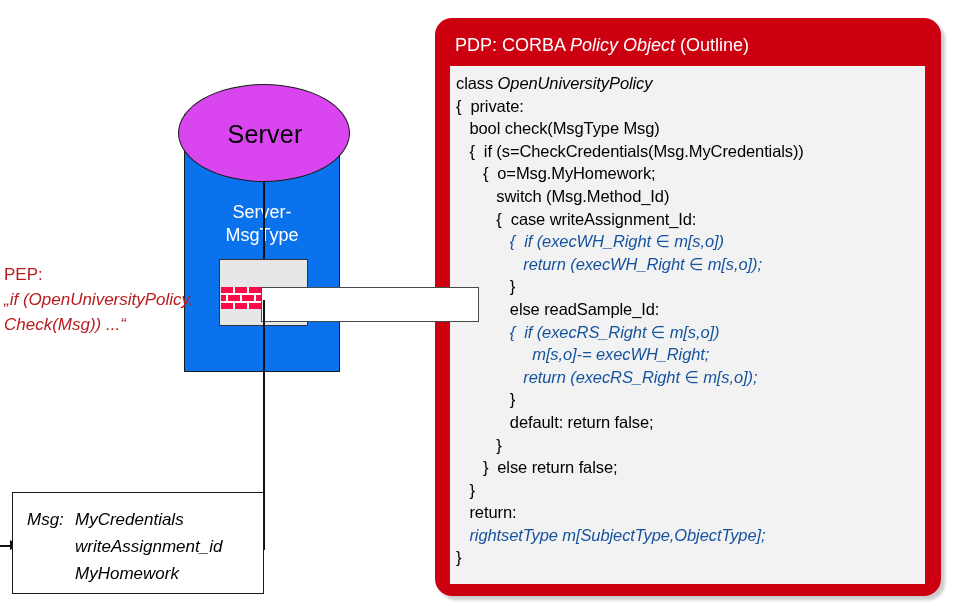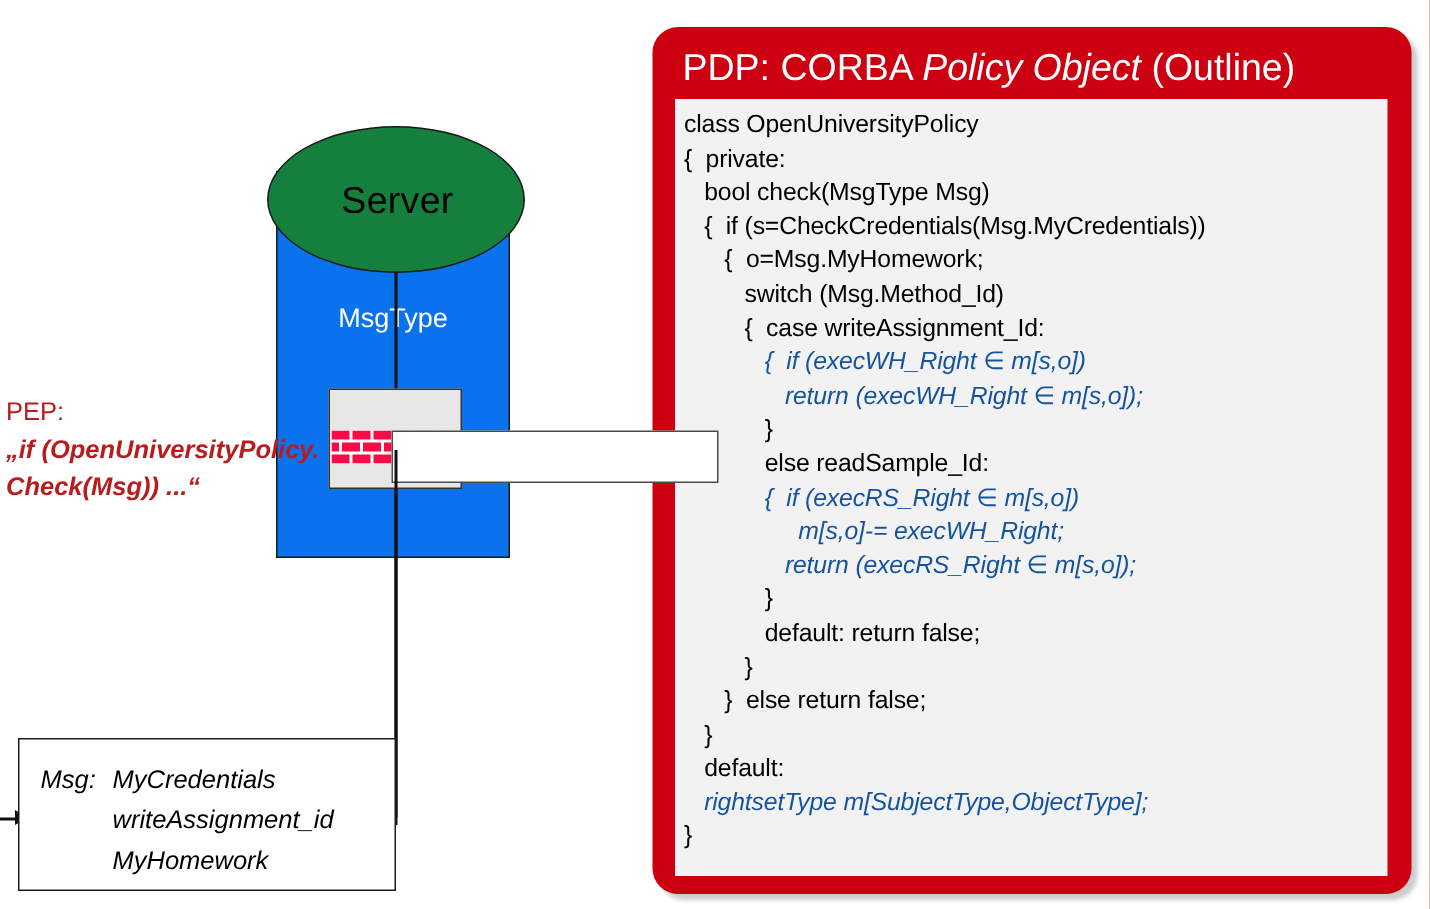--- a/index.html
+++ b/index.html
@@ -10,21 +10,21 @@
   }
   #stage{position:absolute;left:0;top:0;width:953px;height:606px;}
 
   
   .server-body{
     position:absolute;left:184px;top:114px;width:156px;height:258px;
     background:#0B72ED;border:1px solid #1a1a1a;box-sizing:border-box;
   }
   .server-cap{
     position:absolute;left:178px;top:84px;width:172px;height:98px;
-    background:#15803d;border:1px solid #1a1a1a;border-radius:50%/50%;
+    background:#d946ef;border:1px solid #1a1a1a;border-radius:50%/50%;
     box-sizing:border-box;
   }
   .server-cap-label{
     position:absolute;left:0;top:0;width:172px;height:98px;
     display:flex;align-items:center;justify-content:center;
     font-size:25px;color:#000;letter-spacing:.2px;
   }
   .skeleton-label{
     position:absolute;left:184px;top:201px;width:156px;
     text-align:center;color:#ffffff;font-size:18px;line-height:23px;
@@ -63,21 +63,21 @@
   .conn-band{
     position:absolute;left:261px;top:287px;width:218px;height:35px;
     background:#ffffff;border:1.3px solid #4a4a4a;box-sizing:border-box;
   }
 
   
   .pep-block{
     position:absolute;left:4px;top:262px;width:230px;
     font-size:17px;line-height:25px;color:#b91c1c;
   }
-  .pep-block .ital{font-style:italic;font-weight:bold;}
+  .pep-block .ital{font-style:italic;}
 
   
   .msg-box{
     position:absolute;left:12px;top:492px;width:252px;height:102px;
     background:#ffffff;border:1.5px solid #1a1a1a;box-sizing:border-box;
   }
   .msg-inner{
     position:absolute;left:14px;top:13px;font-style:italic;font-size:17px;
     line-height:27px;color:#000;white-space:nowrap;
   }
@@ -100,34 +100,34 @@
   .pdp-shadow{
     position:absolute;left:439px;top:22px;width:506px;height:578px;
     background:#8f8f8f;border-radius:17px;opacity:.45;filter:blur(1.5px);
   }
   .pdp-panel{
     position:absolute;left:435px;top:18px;width:506px;height:578px;
     background:#CC0011;border-radius:17px;box-sizing:border-box;
   }
   .pdp-title{
     position:absolute;left:455px;top:30px;width:470px;
-    color:#ffffff;font-size:25px;line-height:30px;white-space:nowrap;
+    color:#ffffff;font-size:18px;line-height:30px;white-space:nowrap;
   }
   .pdp-title .ital{font-style:italic;}
   .pdp-code{
     position:absolute;left:450px;top:66px;width:475px;height:518px;
     background:#F2F2F2;box-sizing:border-box;padding:6px 0 0 6px;
     overflow:hidden;
   }
   .code-line{
     font-size:16.5px;line-height:22.6px;color:#000;white-space:pre;
     letter-spacing:-0.1px;
   }
   .code-line.blue{color:#15539E;font-style:italic;}
-  .code-line .ital{}
+  .code-line .ital{font-style:italic;}
 </style>
 </head>
 <body>
 
 <div id="stage">
 
   <div class="pdp-shadow"></div>
   <div class="pdp-panel"></div>
 
   <div class="pdp-title"><span>PDP: CORBA </span><span class="ital">Policy Object</span><span> (Outline)</span></div>
@@ -145,28 +145,29 @@
       <div class="code-line">            }</div>
       <div class="code-line">            else readSample_Id:</div>
       <div class="code-line blue">            {  if (execRS_Right ∈ m[s,o])</div>
       <div class="code-line blue">                 m[s,o]-= execWH_Right;</div>
       <div class="code-line blue">               return (execRS_Right ∈ m[s,o]);</div>
       <div class="code-line">            }</div>
       <div class="code-line">            default: return false;</div>
       <div class="code-line">         }</div>
       <div class="code-line">      }  else return false;</div>
       <div class="code-line">   }</div>
-      <div class="code-line">   default:</div>
+      <div class="code-line">   return:</div>
       <div class="code-line blue">   rightsetType m[SubjectType,ObjectType];</div>
       <div class="code-line">}</div>
     </div>
 
   <div class="server-body"></div>
 
   <div class="skeleton-label">
+    <div>Server-</div>
     <div>MsgType</div>
   </div>
 
   <div class="v-arrow-line"></div>
   <div class="v-arrow-head"></div>
 
   <div class="server-cap">
     <div class="server-cap-label">Server</div>
   </div>
 

